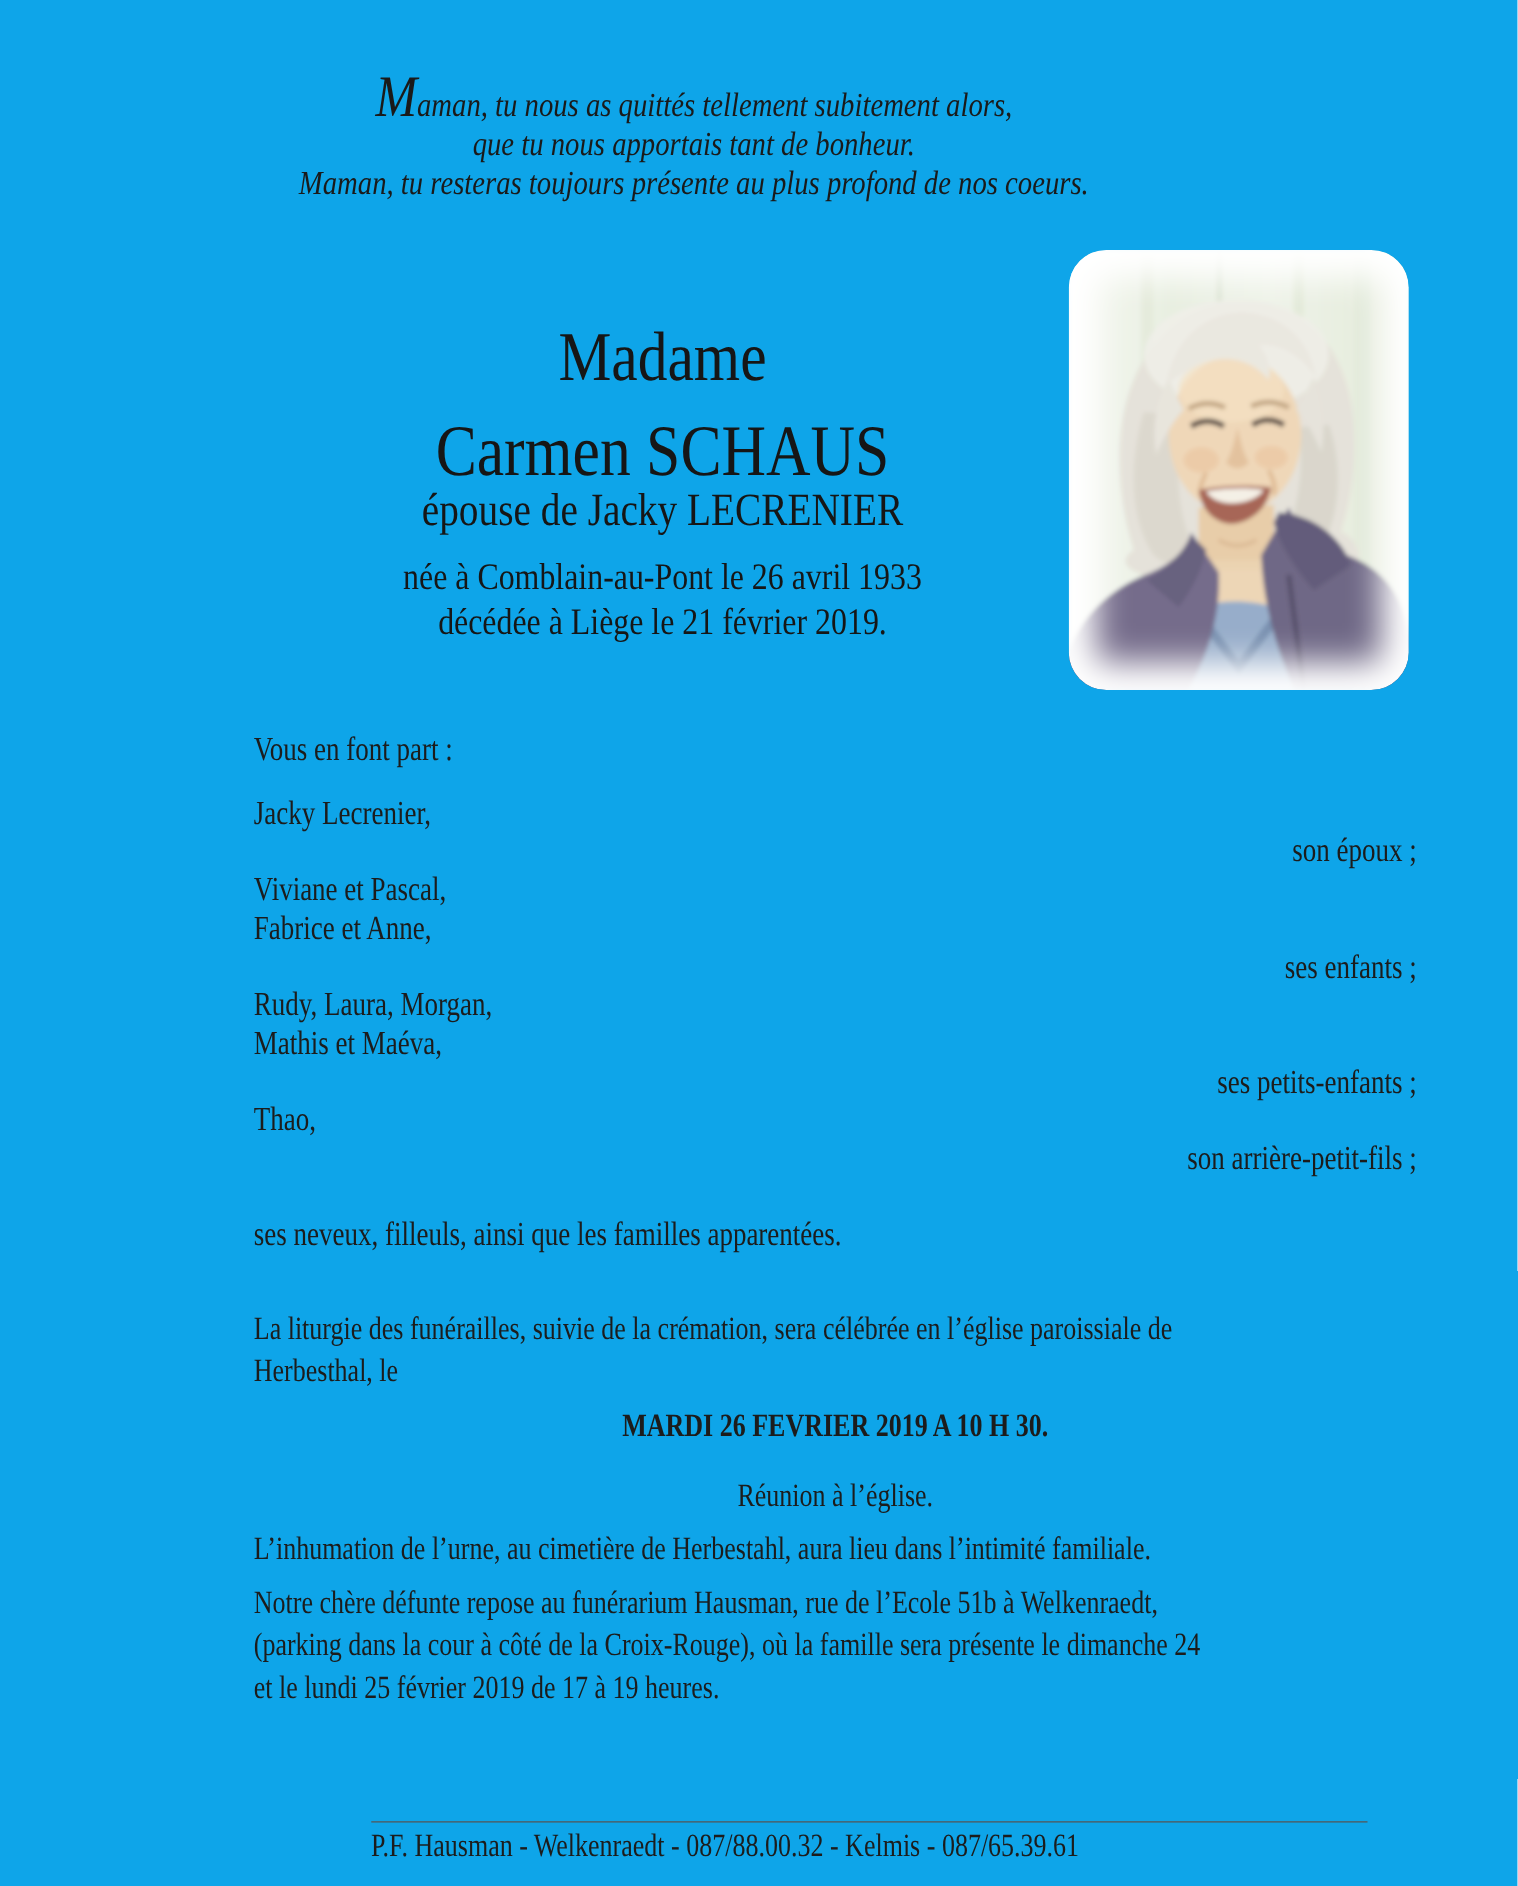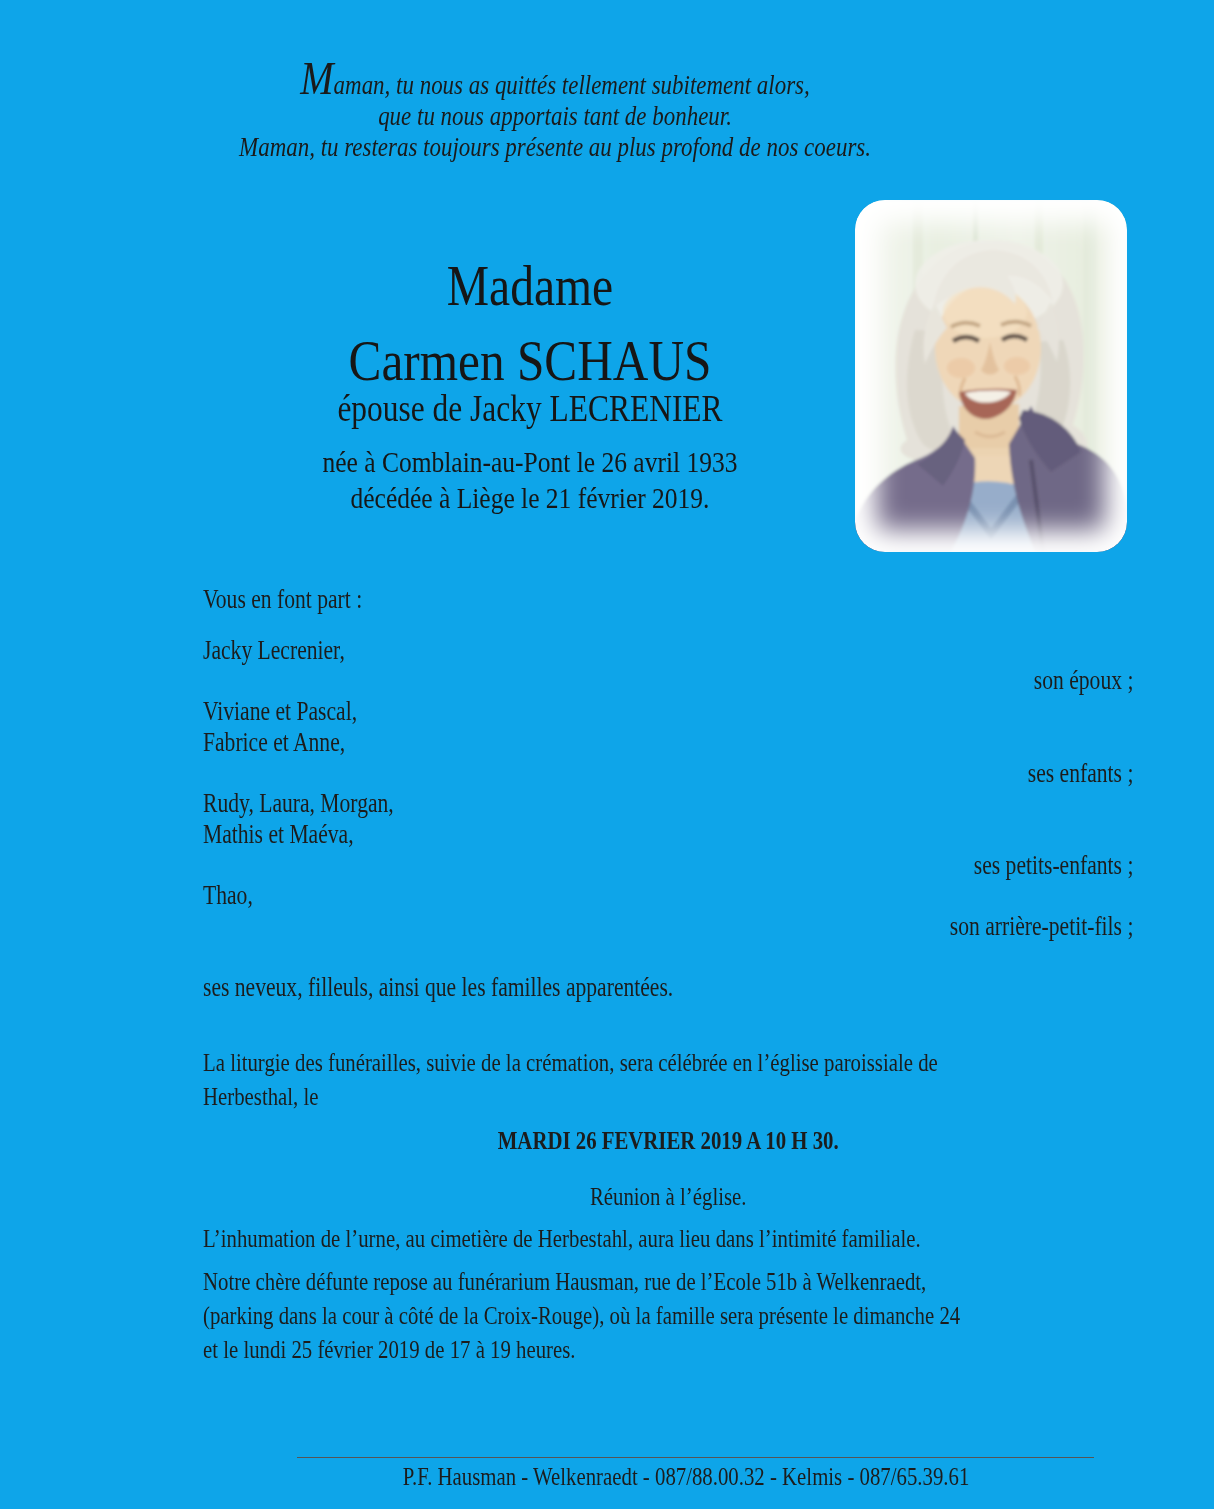--- a/index.html
+++ b/index.html
@@ -50,21 +50,21 @@
   .ceremony div { white-space:nowrap; }
   .ceremony .date { margin-top:10px; text-align:center; font-weight:bold; }
   .ceremony .meet { margin-top:22px; text-align:center; }
   .ceremony .inhum { margin-top:8px; }
   .ceremony .repose-first { margin-top:9px; }
 
   
   .footer-rule { position:absolute; left:297px; top:1457px; width:797px; height:0;
     border-top:1px solid #555; }
   .footer-text { position:absolute; left:226px; top:1462px; width:920px;
-    text-align:center; font-size:26px; line-height:30px; color:#1c1c1c; }
+    font-size:26px; line-height:30px; color:#1c1c1c; }
   .footer-text .inner { display:inline-block; transform:scaleX(0.8); white-space:nowrap; }
 </style>
 </head>
 <body>
 
 <div class="page">
 
   <div class="epigraph">
     <div class="ep-first">Maman, tu nous as quittés tellement subitement alors,</div>
     <div>que tu nous apportais tant de bonheur.</div>

